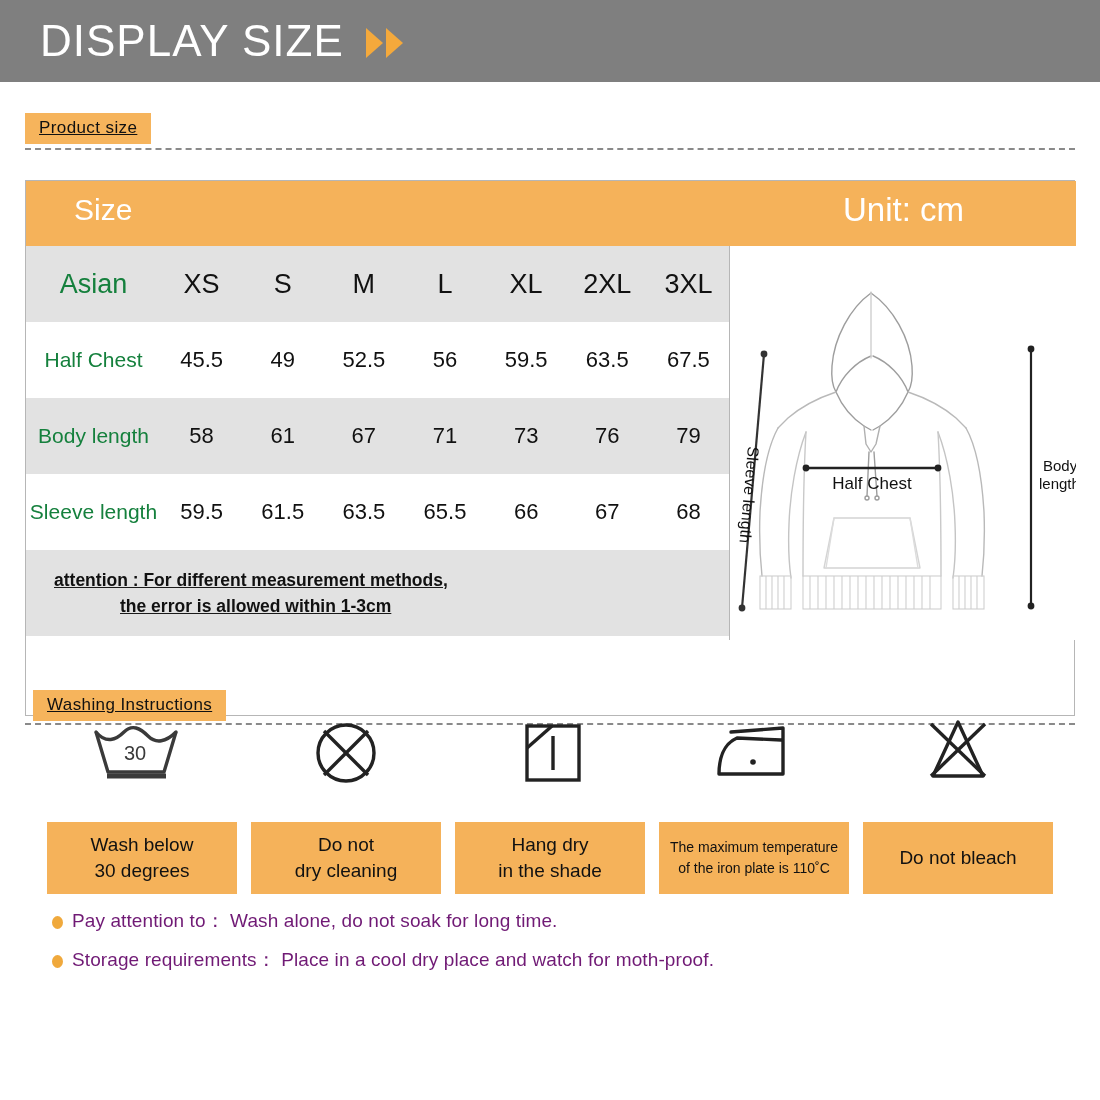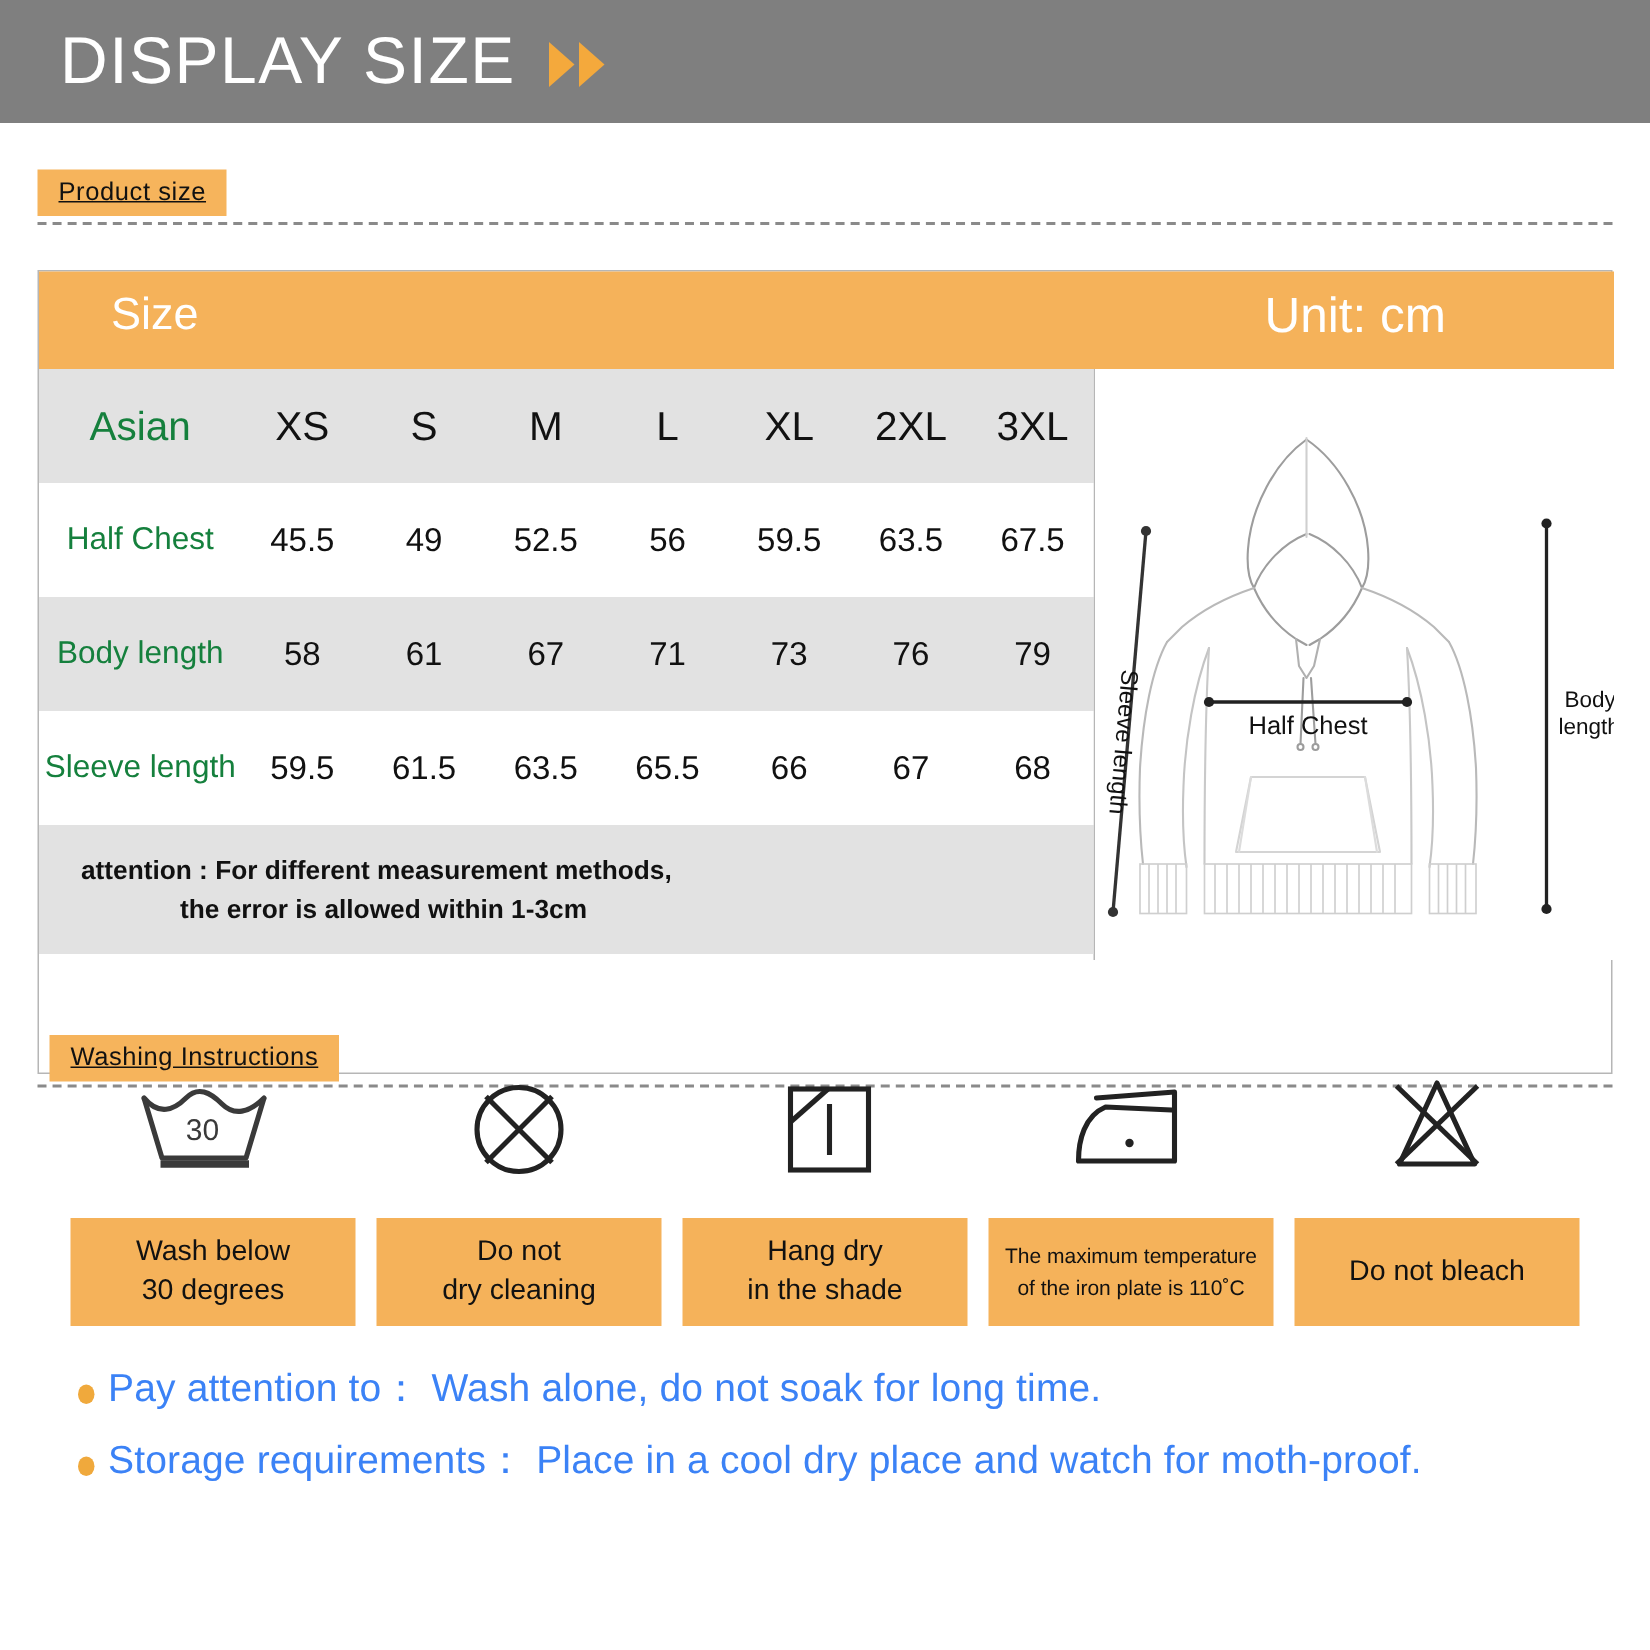--- a/index.html
+++ b/index.html
@@ -59,57 +59,57 @@
   .trow{display:flex;align-items:center;height:76px;box-sizing:border-box;}
   .trow.gray{background:#e2e2e2;}
   .trow.white{background:#ffffff;}
   .tlabel{width:135px;text-align:center;font-size:21px;color:#15803d;}
   .tlabel.big{font-size:27px;}
   .tcells{flex:1;display:flex;}
   .tcells span{flex:1;text-align:center;font-size:22px;color:#111;}
   .trow.head .tcells span{font-size:27px;}
   .attention{
     height:86px;background:#e2e2e2;display:flex;align-items:center;
-    padding-left:28px;box-sizing:border-box;
+    padding-left:28px;box-sizing:border-box;text-decoration:underline;
   }
   .attention-txt{font-size:17.5px;font-weight:bold;line-height:1.5;color:#111;}
   .attention-txt .l2{display:block;padding-left:66px;}
 
   
   .hoodie-panel{
     position:absolute;left:704px;top:65px;width:346px;height:394px;
     background:#ffffff;overflow:hidden;
   }
   .hoodie-panel svg{display:block;}
 
   
   .wash-row{
     position:absolute;left:40px;top:702px;width:1020px;height:90px;
     display:flex;
   }
   .wash-col{flex:1;display:flex;justify-content:center;align-items:flex-end;}
   .label-row{
-    position:absolute;left:40px;top:822px;width:1020px;height:52px;display:flex;align-items:center;
+    position:absolute;left:40px;top:822px;width:1020px;height:52px;display:flex;
   }
   .label-cell{flex:1;display:flex;justify-content:center;}
   .label-box{
     background:#f5b25a;width:190px;height:72px;display:flex;flex-direction:column;
     align-items:center;justify-content:center;text-align:center;
     font-size:19px;color:#111;line-height:1.35;box-sizing:border-box;
   }
   .label-box.small{font-size:14px;line-height:1.5;}
 
   
   .bullets{position:absolute;left:52px;top:908px;width:1000px;}
   .bullet{display:flex;align-items:baseline;margin-bottom:13px;}
   .dot{
     width:11px;height:13px;border-radius:50%;background:#f0a93c;
     margin-right:9px;flex:0 0 auto;position:relative;top:2px;
   }
-  .btxt{font-size:26px;color:#3b82f6;letter-spacing:.1px;}
+  .btxt{font-size:19px;color:#701a75;letter-spacing:.1px;}
 </style>
 </head>
 <body>
 
 <div class="banner">
   <div class="banner-title">DISPLAY SIZE</div>
   <div class="chevrons">
     <div class="chev"></div>
       <div class="chev"></div>
   </div>

